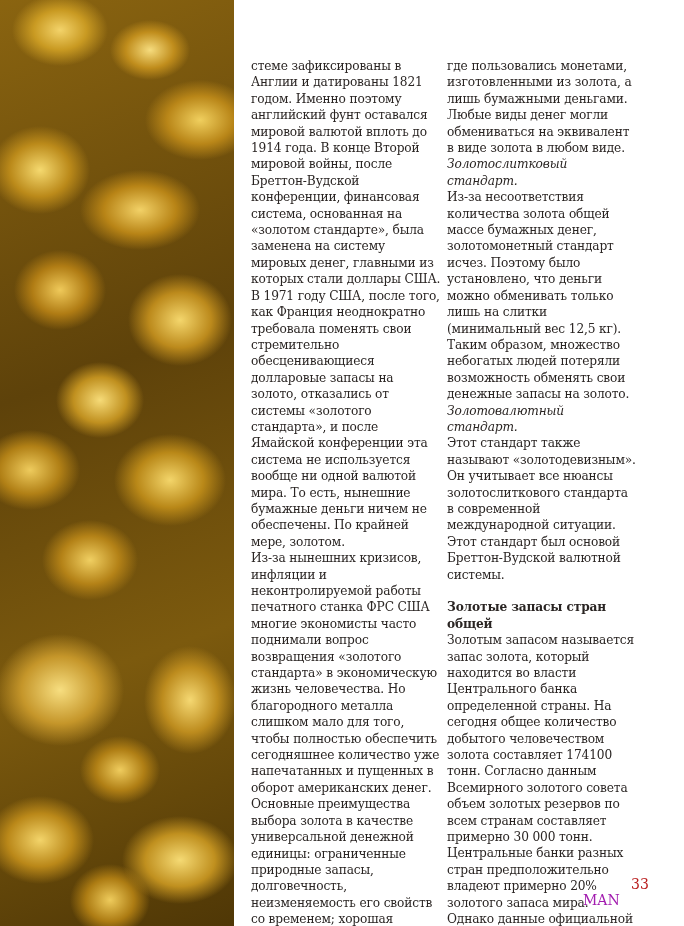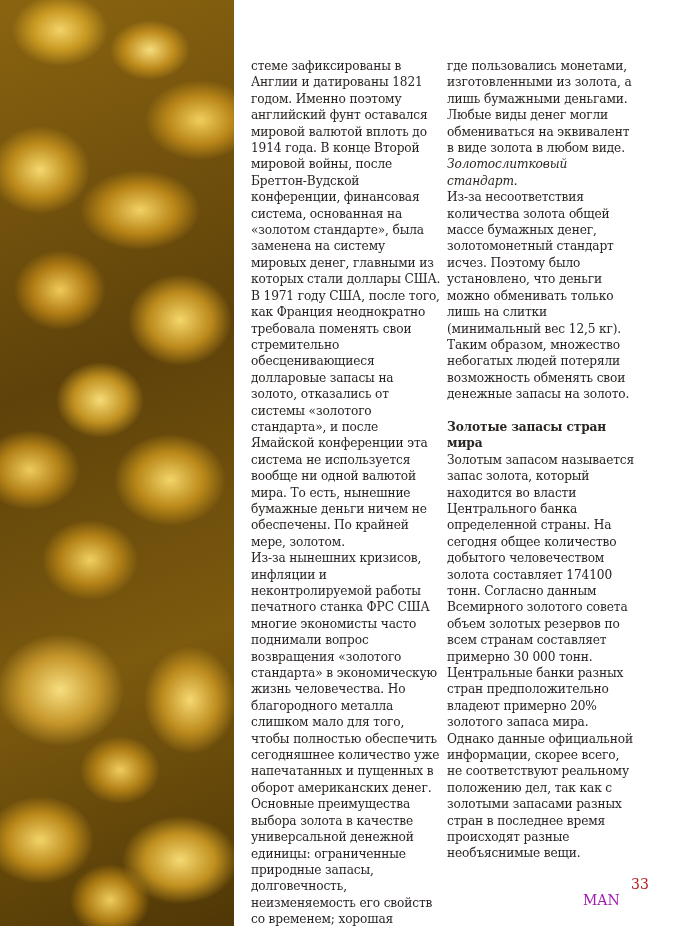--- a/index.html
+++ b/index.html
@@ -58,22 +58,24 @@
   <p>В 1971 году США, после того, как Франция неоднократно требовала поменять свои стремительно обесценивающиеся долларовые запасы на золото, отказались от системы «золотого стандарта», и после Ямайской конференции эта система не используется вообще ни одной валютой мира. То есть, нынешние бумажные деньги ничем не обеспечены. По крайней мере, золотом.</p>
   <p>Из-за нынешних кризисов, инфляции и неконтролируемой работы печатного станка ФРС США многие экономисты часто поднимали вопрос возвращения «золотого стандарта» в экономическую жизнь человечества. Но благородного металла слишком мало для того, чтобы полностью обеспечить сегодняшнее количество уже напечатанных и пущенных в оборот американских денег.</p>
   <p>Основные преимущества выбора золота в качестве универсальной денежной единицы: ограниченные природные запасы, долговечность, неизменяемость его свойств со временем; хорошая делимость, возможность идентификации.</p>
 
 </div>
 
 <div class="col col-right">
   <p>где пользовались монетами, изготовленными из золота, а лишь бумажными деньгами. Любые виды денег могли обмениваться на эквивалент в виде золота в любом виде.</p>
   <p class="sub">Золотослитковый стандарт.</p>
   <p>Из-за несоответствия количества золота общей массе бумажных денег, золотомонетный стандарт исчез. Поэтому было установлено, что деньги можно обменивать только лишь на слитки (минимальный вес 12,5 кг). Таким образом, множество небогатых людей потеряли возможность обменять свои денежные запасы на золото.</p>
+  <p class="sub">Золотовалютный стандарт.</p>
+  <p>Этот стандарт также называют «золотодевизным». Он учитывает все нюансы золотослиткового стандарта в современной международной ситуации. Этот стандарт был основой Бреттон-Вудской валютной системы.</p>
   <div class="gap"></div>
-  <p class="head">Золотые запасы стран мира</p>
+  <p class="head">Золотые запасы стран общей</p>
   <p>Золотым запасом называется запас золота, который находится во власти Центрального банка определенной страны. На сегодня общее количество добытого человечеством золота составляет 174100 тонн. Согласно данным Всемирного золотого совета объем золотых резервов по всем странам составляет примерно 30 000 тонн. Центральные банки разных стран предположительно владеют примерно 20% золотого запаса мира. Однако данные официальной информации, скорее всего, не соответствуют реальному положению дел, так как с золотыми запасами разных стран в последнее время происходят разные необъяснимые вещи.</p>
 
 </div>
 
 <div class="folio">
   <span class="num">33</span>
   <span class="brand">MAN</span>
 </div>
 
 </body></html>

